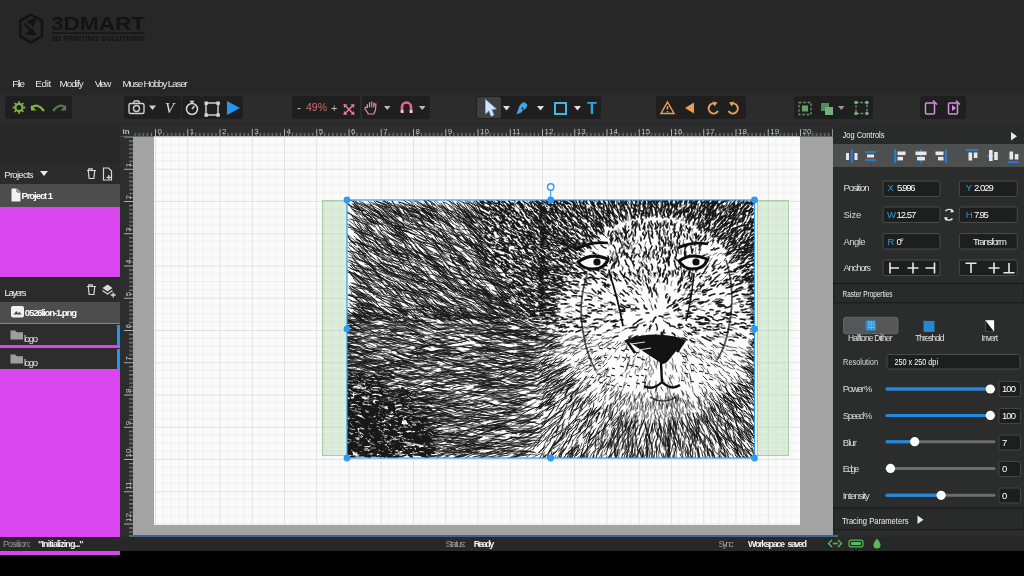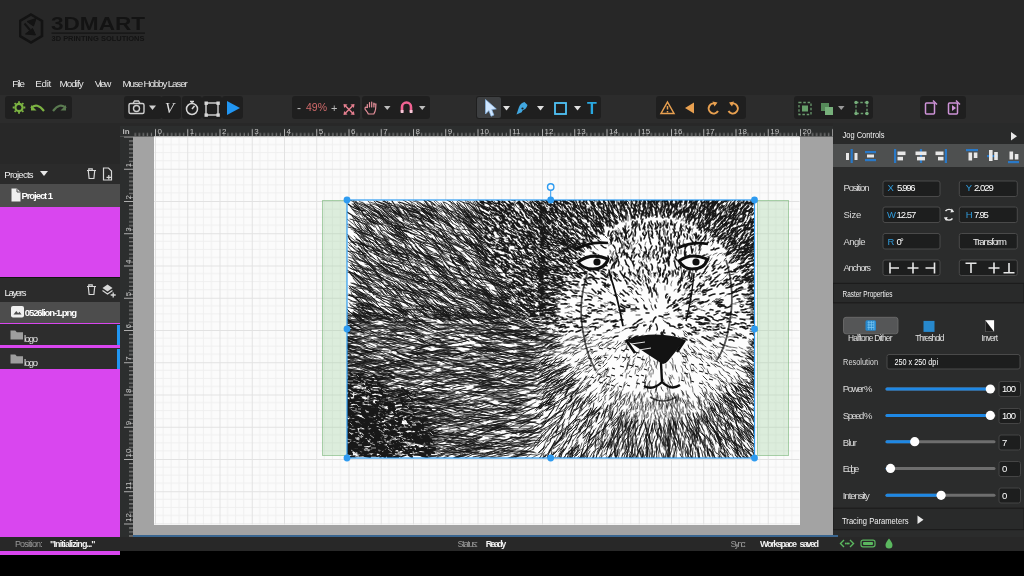--- a/index.html
+++ b/index.html
@@ -17,21 +17,21 @@
 #tabline { position:absolute; left:0; top:21px; width:120px; height:2px; background:#1987c8; }
 #leftpanel { position:absolute; left:0; top:146px; width:120px; height:391px; background:#d946ef;margin-top:18px; }
 .lp-header { position:absolute; left:0; width:120px; height:20px; background:#2b2b2b; color:#f0f0f0; font-size:11.5px; }
 .lp-row { position:absolute; left:0; width:120px; height:22px; color:#f0f0f0; font-size:11px; font-weight:bold; }
 
 #canvas { position:absolute; left:120px; top:123px; width:713px; height:414px; background:#a3a3a3; overflow:hidden; }
 #page { position:absolute; left:34px; top:14px; width:646px; height:388px; background:#fbfbfb; }
 
 #rightpanel { position:absolute; left:833px; top:123px; width:191px; height:414px; background:#2b2c2c; color:#e8e8e8; font-size:11px; }
 
-#statusbar { position:absolute; left:0; top:537px; width:1024px; height:14px; background:#282828; color:#9a9a9a; font-size:11px;padding-left:12px; }
+#statusbar { position:absolute; left:0; top:537px; width:1024px; height:14px; background:#282828; color:#9a9a9a; font-size:11px; }
 #blueline { position:absolute; left:133px; top:535px; width:705px; height:2px; background:#3a6690; }
 </style>
 </head>
 <body>
 <div id="app">
   <div id="topbar">
     <svg width="160" height="46" viewBox="0 0 160 46" style="position:absolute;left:18.7px;top:13px">
       <g stroke="#131313" fill="none">
         <path d="M12 1.5 L23 8 L23 23 L12 29.5 L1 23 L1 8 Z" stroke-width="2.6"></path>
         <path d="M8 8.5 L17 5.5 L14.5 13 Z" fill="#131313"></path>

